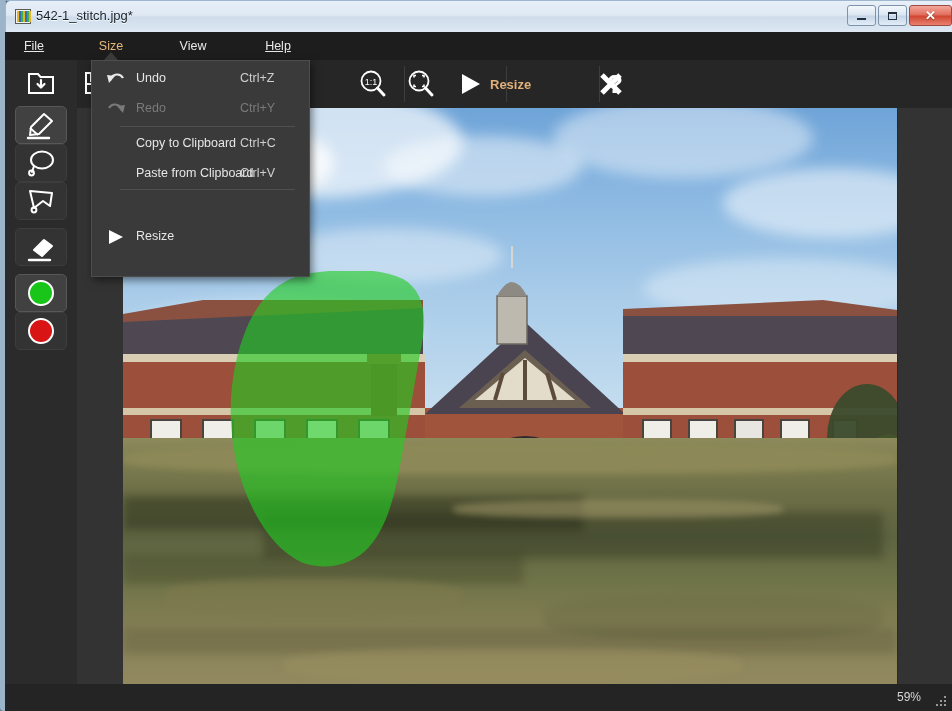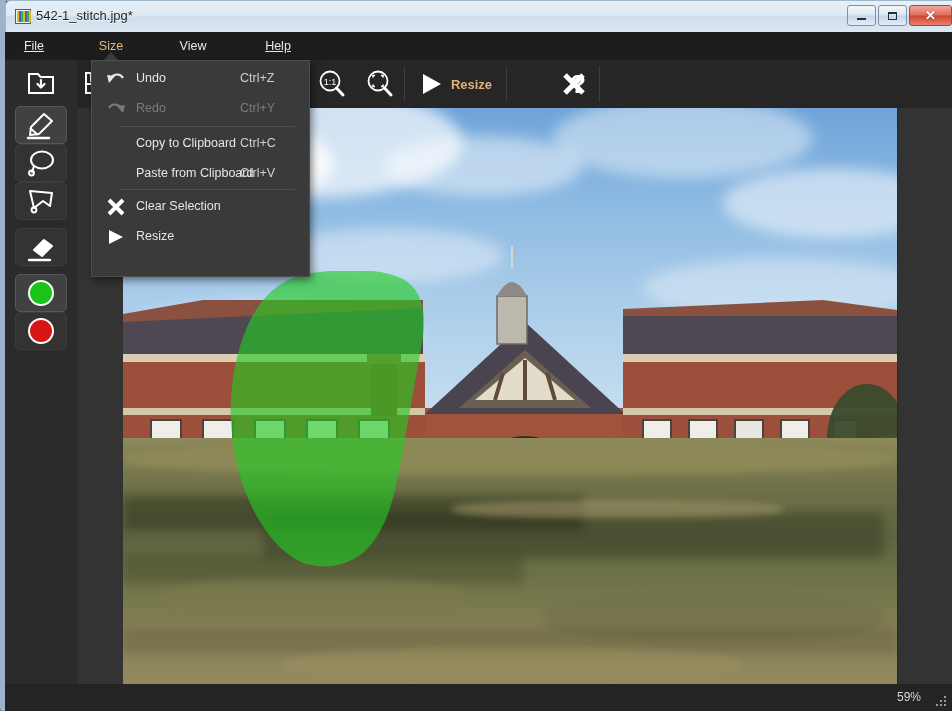--- a/index.html
+++ b/index.html
@@ -68,21 +68,21 @@
     border-bottom:8px solid #3a3a3a;z-index:60;
   }
 
   
   #toolbar{
     position:absolute;left:0;top:60px;width:952px;height:48px;
     background:#262626;border-bottom:1px solid #151515;
   }
   .tb-sep{position:absolute;top:6px;width:1px;height:36px;background:#3d3d3d;}
   .tb-btn{position:absolute;top:4px;height:40px;display:flex;align-items:center;
-          justify-content:center;color:#fff;cursor:default;}
+          color:#fff;cursor:default;margin-left:48px;}
   #tb-zoom1{left:305px;width:44px;}
   #tb-zoomfit{left:353px;width:44px;}
   #tb-resize{left:404px;width:92px;gap:7px;}
   #tb-resize .lbl{font-size:13px;font-weight:bold;color:#e2b07a;}
   #tb-clear{left:545px;width:48px;}
   #tb-help{left:547px;width:48px;}
   #marker-label{
     position:absolute;left:598px;top:63px;width:56px;text-align:center;
     font-size:11.5px;font-weight:bold;color:#e2b07a;line-height:13px;
   }
@@ -526,26 +526,20 @@
       <span class="dd-accel">Ctrl+V</span>
     </div>
 
     <div class="dd-item" style="top:68px">
       <span class="dd-label">Copy to Clipboard</span>
       <span class="dd-accel">Ctrl+C</span>
     </div>
 
     <div class="dd-sep" style="top:128px"></div>
 
-    <div class="dd-item" style="top:131px">
-      <svg class="dd-icon" viewBox="0 0 20 18">
-        <path d="M3 2 L17 16 M17 2 L3 16" stroke="#fff" stroke-width="4"></path>
-      </svg>
-      <span class="dd-label">Clear Selection</span>
-    </div>
 
     <div class="dd-item" style="top:161px">
       <svg class="dd-icon" viewBox="0 0 20 18">
         <polygon points="3,2 17,9 3,16" fill="#fff"></polygon>
       </svg>
       <span class="dd-label">Resize</span>
     </div>
 
   </div>
 

